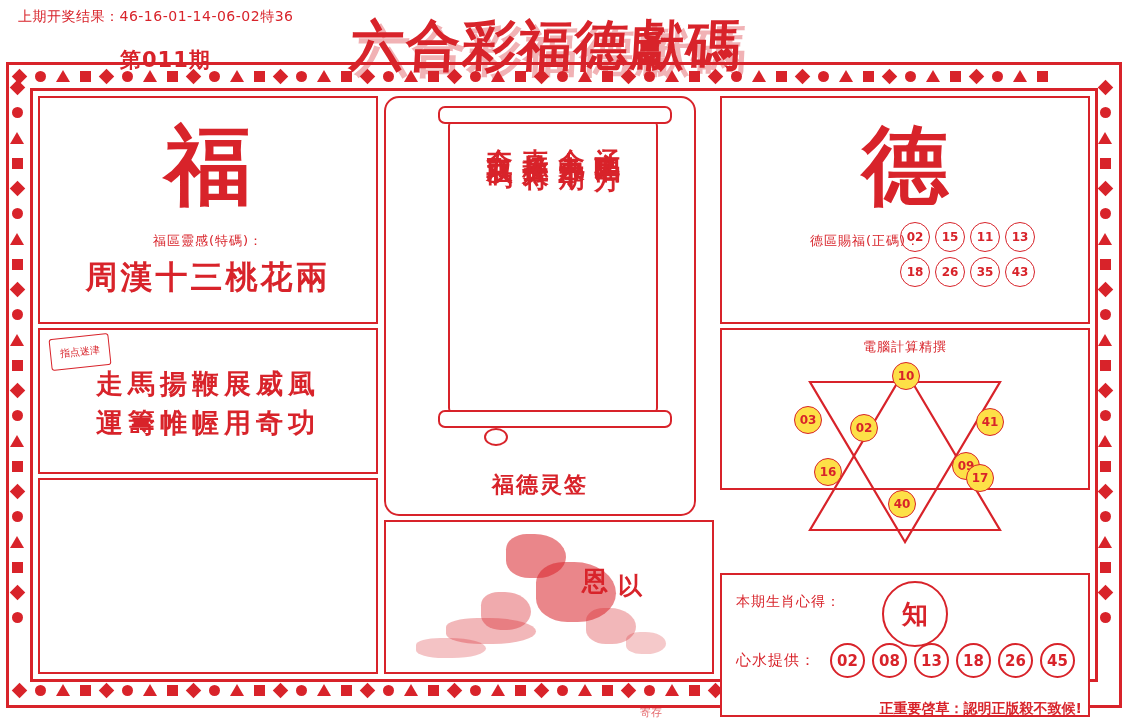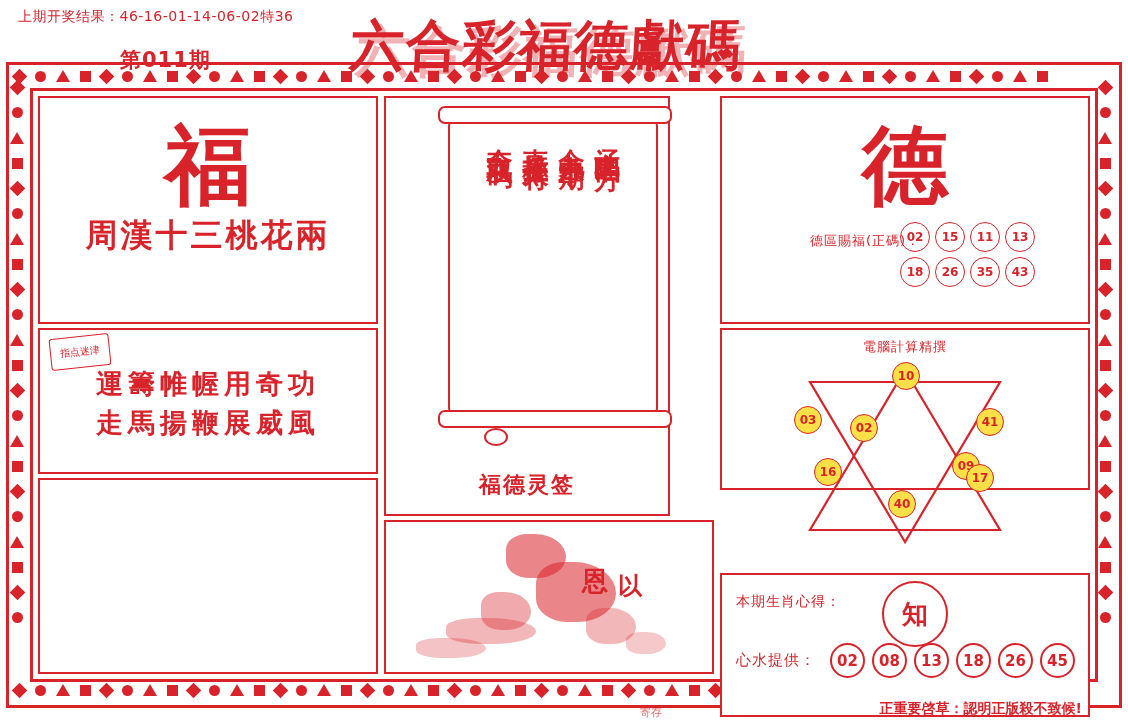--- a/index.html
+++ b/index.html
@@ -58,21 +58,21 @@
   
   .grid{position:absolute;left:30px;top:88px;width:1068px;height:594px;}
   .cell{position:absolute;border:2px solid #d8232a;box-sizing:border-box;background:#fff;}
 
   
   .c-fu{left:8px;top:8px;width:340px;height:228px;}
   .c-horse{left:8px;top:240px;width:340px;height:146px;}
   .c-blank{left:8px;top:390px;width:340px;height:196px;}
 
   
-  .c-scroll{left:354px;top:8px;width:286px;height:420px;}
+  .c-scroll{left:354px;top:8px;width:312px;height:420px;border-radius:15px;}
   .c-pic{left:354px;top:432px;width:330px;height:154px;}
 
   
   .c-de{left:690px;top:8px;width:370px;height:228px;}
   .c-star{left:690px;top:240px;width:370px;height:162px;}
   .c-zodiac{left:690px;top:474px;width:370px;height:144px;margin-top:11px;}
 
   .big-char{
     font-family:"DejaVu Serif","Liberation Serif",serif;
     font-size:86px;font-weight:bold;color:#d8232a;
@@ -347,28 +347,29 @@
   </div>
 
   <div class="deco-inner"></div>
 
   <div class="grid">
 
     <div class="cell c-fu">
       <div class="fu-wrap">
         <div class="big-char">福</div>
       </div>
+      <div class="sub-label">福區靈感(特碼)：</div>
       <div class="fu-phrase">周漢十三桃花兩</div>
     </div>
 
     <div class="cell c-horse">
       <div class="stamp">指点迷津</div>
       <div class="horse-lines">
+        <div>走馬揚鞭展威風</div>
         <div>運籌帷幄用奇功</div>
-        <div>走馬揚鞭展威風</div>
       </div>
     </div>
 
     <div class="cell c-blank"></div>
 
     <div class="cell c-scroll">
       <div class="scroll-box">
         <div class="vcols">
           <div class="vcol">辽亮唱四方</div>
           <div class="vcol">合九中本期</div>

